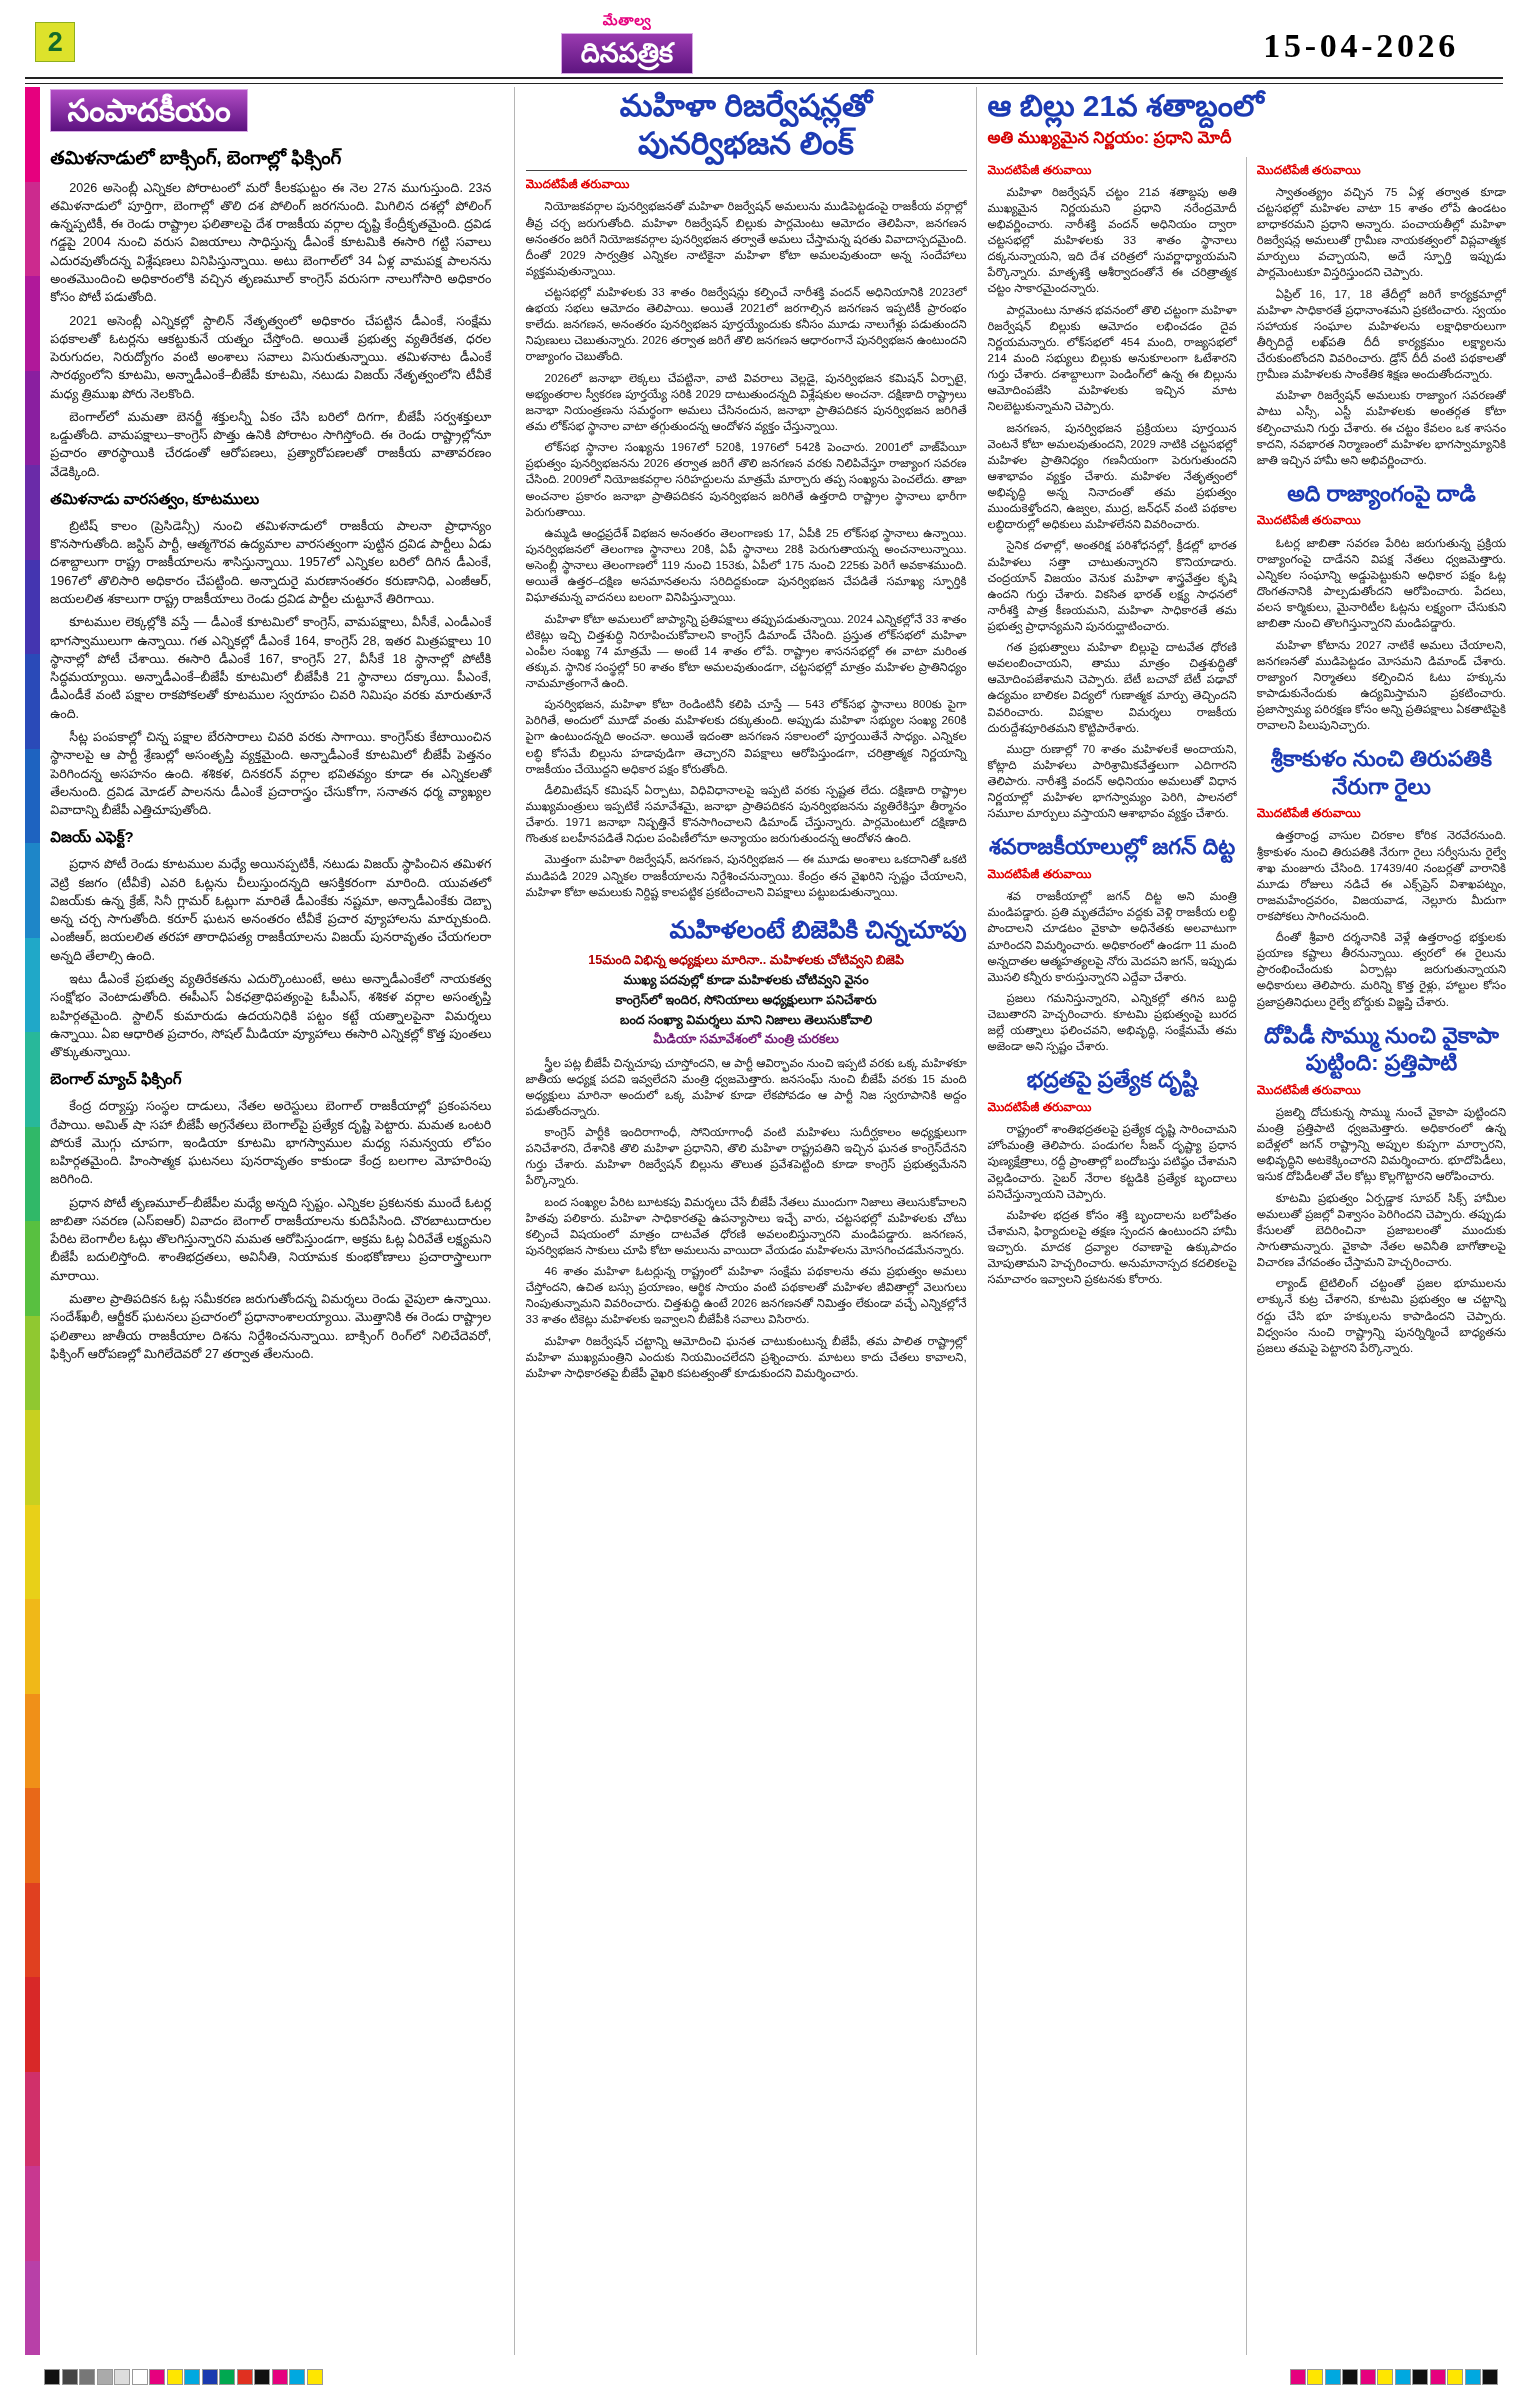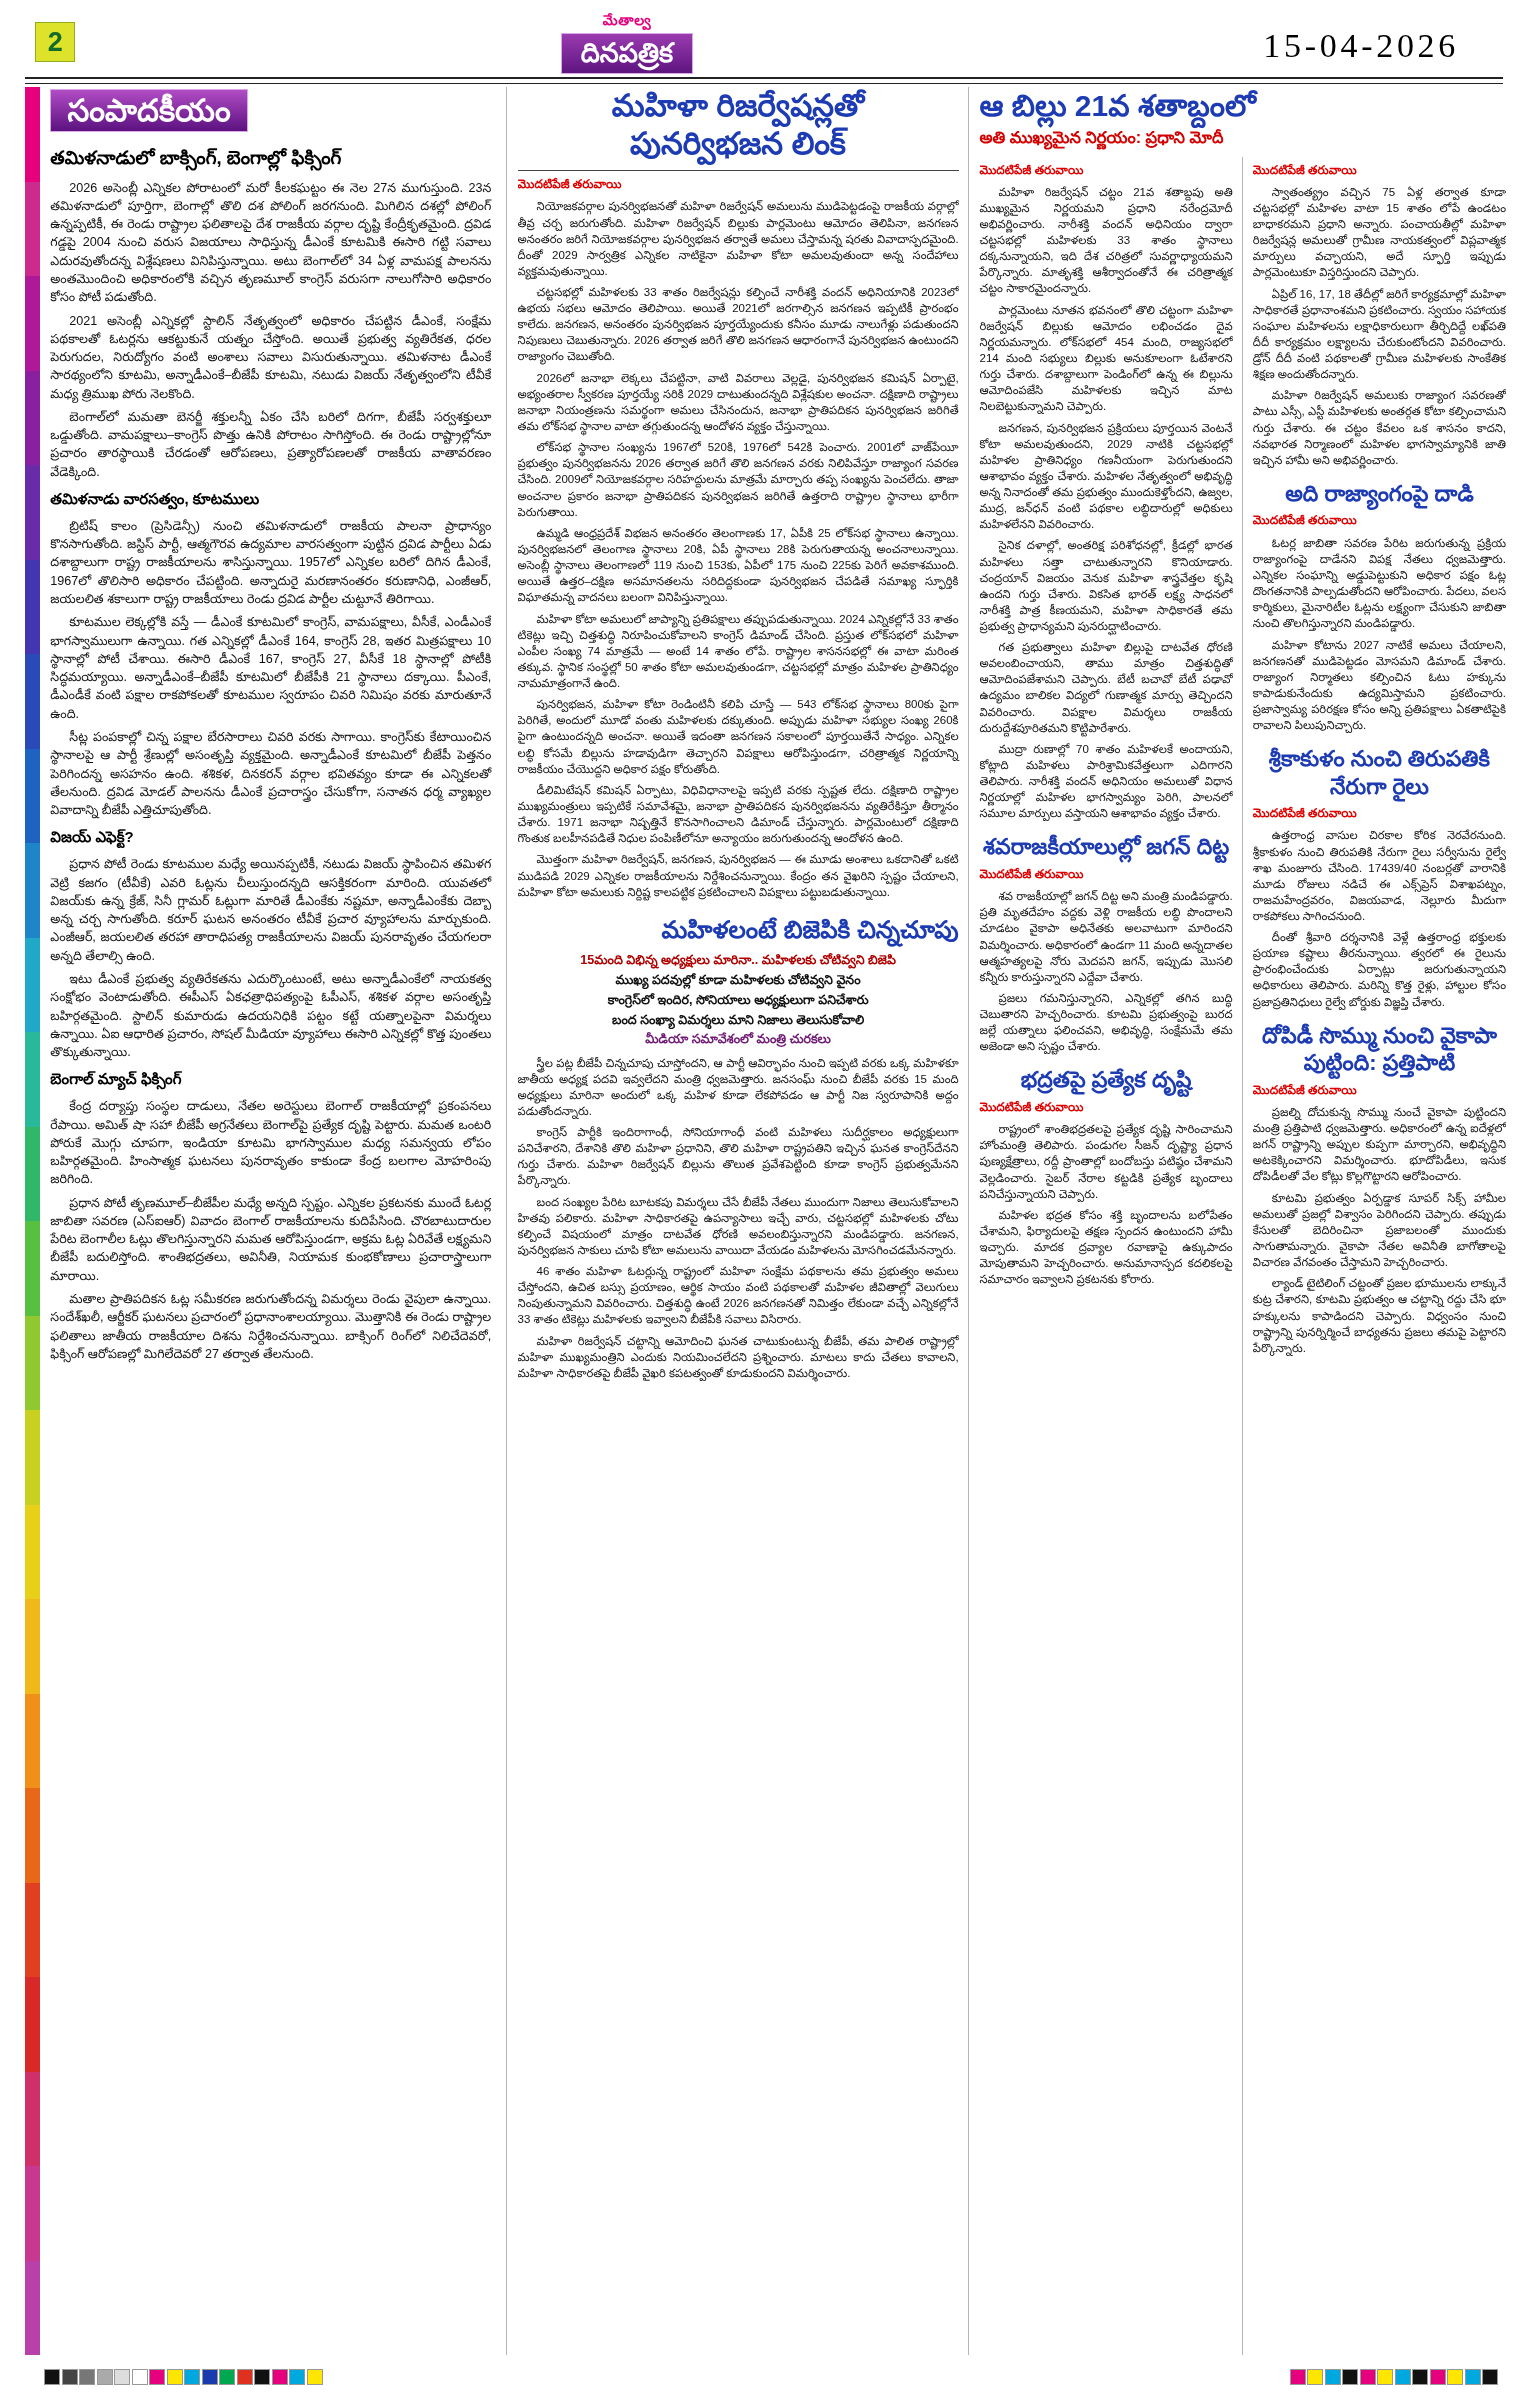--- a/index.html
+++ b/index.html
@@ -9,29 +9,29 @@
   .header{position:absolute;top:10.3px;left:25px;right:25px;height:64px;}
   .pagenum{position:absolute;left:10.3px;top:12px;width:38px;height:38px;background:#dde22b;
            border:1.5px solid #8fae1d;color:#136b2a;font-size:27px;font-weight:bold;
            display:flex;align-items:center;justify-content:center;}
   .logo{position:absolute;left:454px;top:1.5px;width:296px;text-align:center;}
   .logo-tagline{color:#e6007e;font-weight:bold;font-size:14px;letter-spacing:0.7px;}
   .logo-main{margin-top:1.5px;background:linear-gradient(180deg,#9a3bb0,#5e1580);color:#ffffff;
              font-weight:bold;font-size:27px;padding:4.4px 19px;border:1.5px solid #d9a8e6;
              display:inline-block;line-height:1.1;}
   .date{position:absolute;right:44px;top:16.3px;font-family:"Liberation Serif","DejaVu Serif",serif;
-        font-size:34px;font-weight:normal;letter-spacing:3.7px;color:#000;}
+        font-size:34px;font-weight:bold;letter-spacing:3.7px;color:#000;}
   .header-rule{position:absolute;top:77px;left:25px;right:25px;height:4.4px;
                border-top:2.2px solid #222;border-bottom:0.7px solid #222;}
   
   .content{position:absolute;top:87px;left:25px;right:22px;bottom:46px;display:flex;gap:10.3px;}
   .color-strip{width:15px;display:flex;flex-direction:column;}
   .strip-seg{flex:1;display:block;}
   .col{overflow:hidden;}
-  .col-left{width:441px;border-right:0.7px solid #b5b5b5;padding-right:15px;}
+  .col-left{width:441px;border-right:0.7px solid #b5b5b5;padding-right:23px;}
   .col-mid{width:441px;border-right:0.7px solid #b5b5b5;padding-right:9.6px;}
   .col-right{flex:1;display:flex;flex-direction:column;}
   .rcols{display:flex;gap:9.6px;flex:1;min-height:0;}
   .rsub{flex:1;overflow:hidden;}
   .rsub1{border-right:0.7px solid #b5b5b5;padding-right:9.6px;}
   
   .para{margin:0 0 5.2px 0;text-indent:19px;text-align:justify;}
   .byline{color:#e10000;font-weight:bold;font-size:12px;margin:6px 0 4.4px 0;}
   
   .ed-banner{display:inline-block;background:linear-gradient(180deg,#b14cc4,#5c1280);

